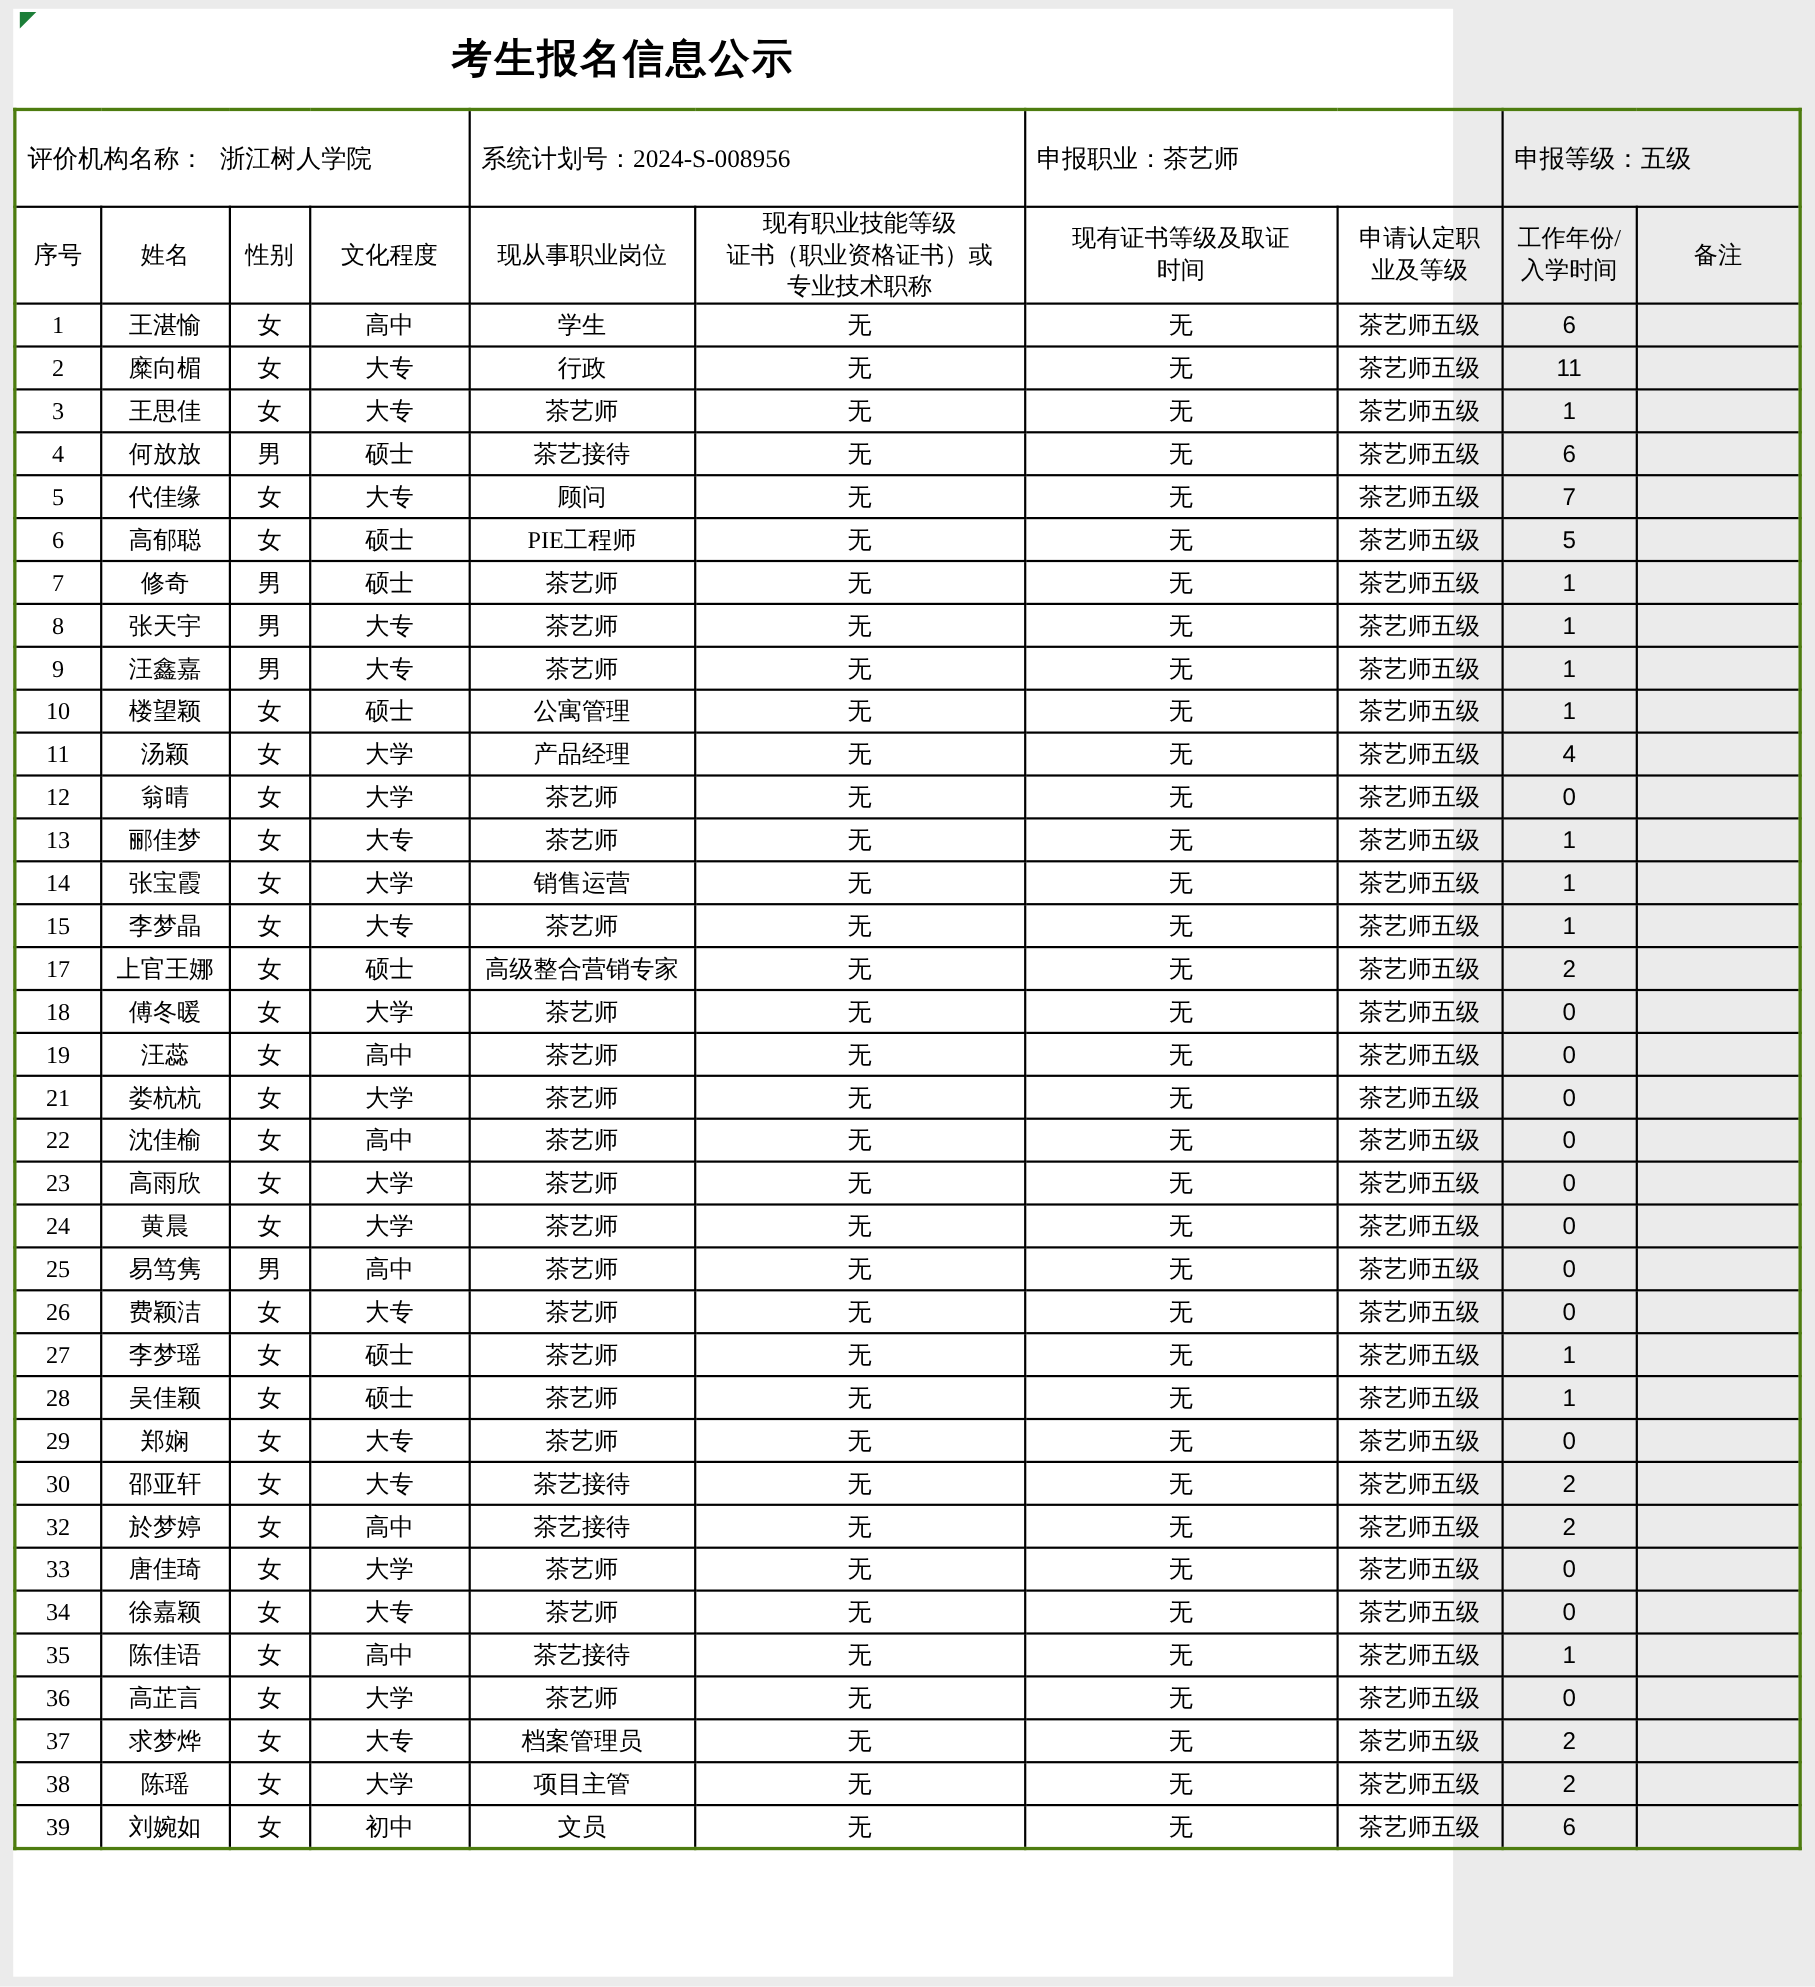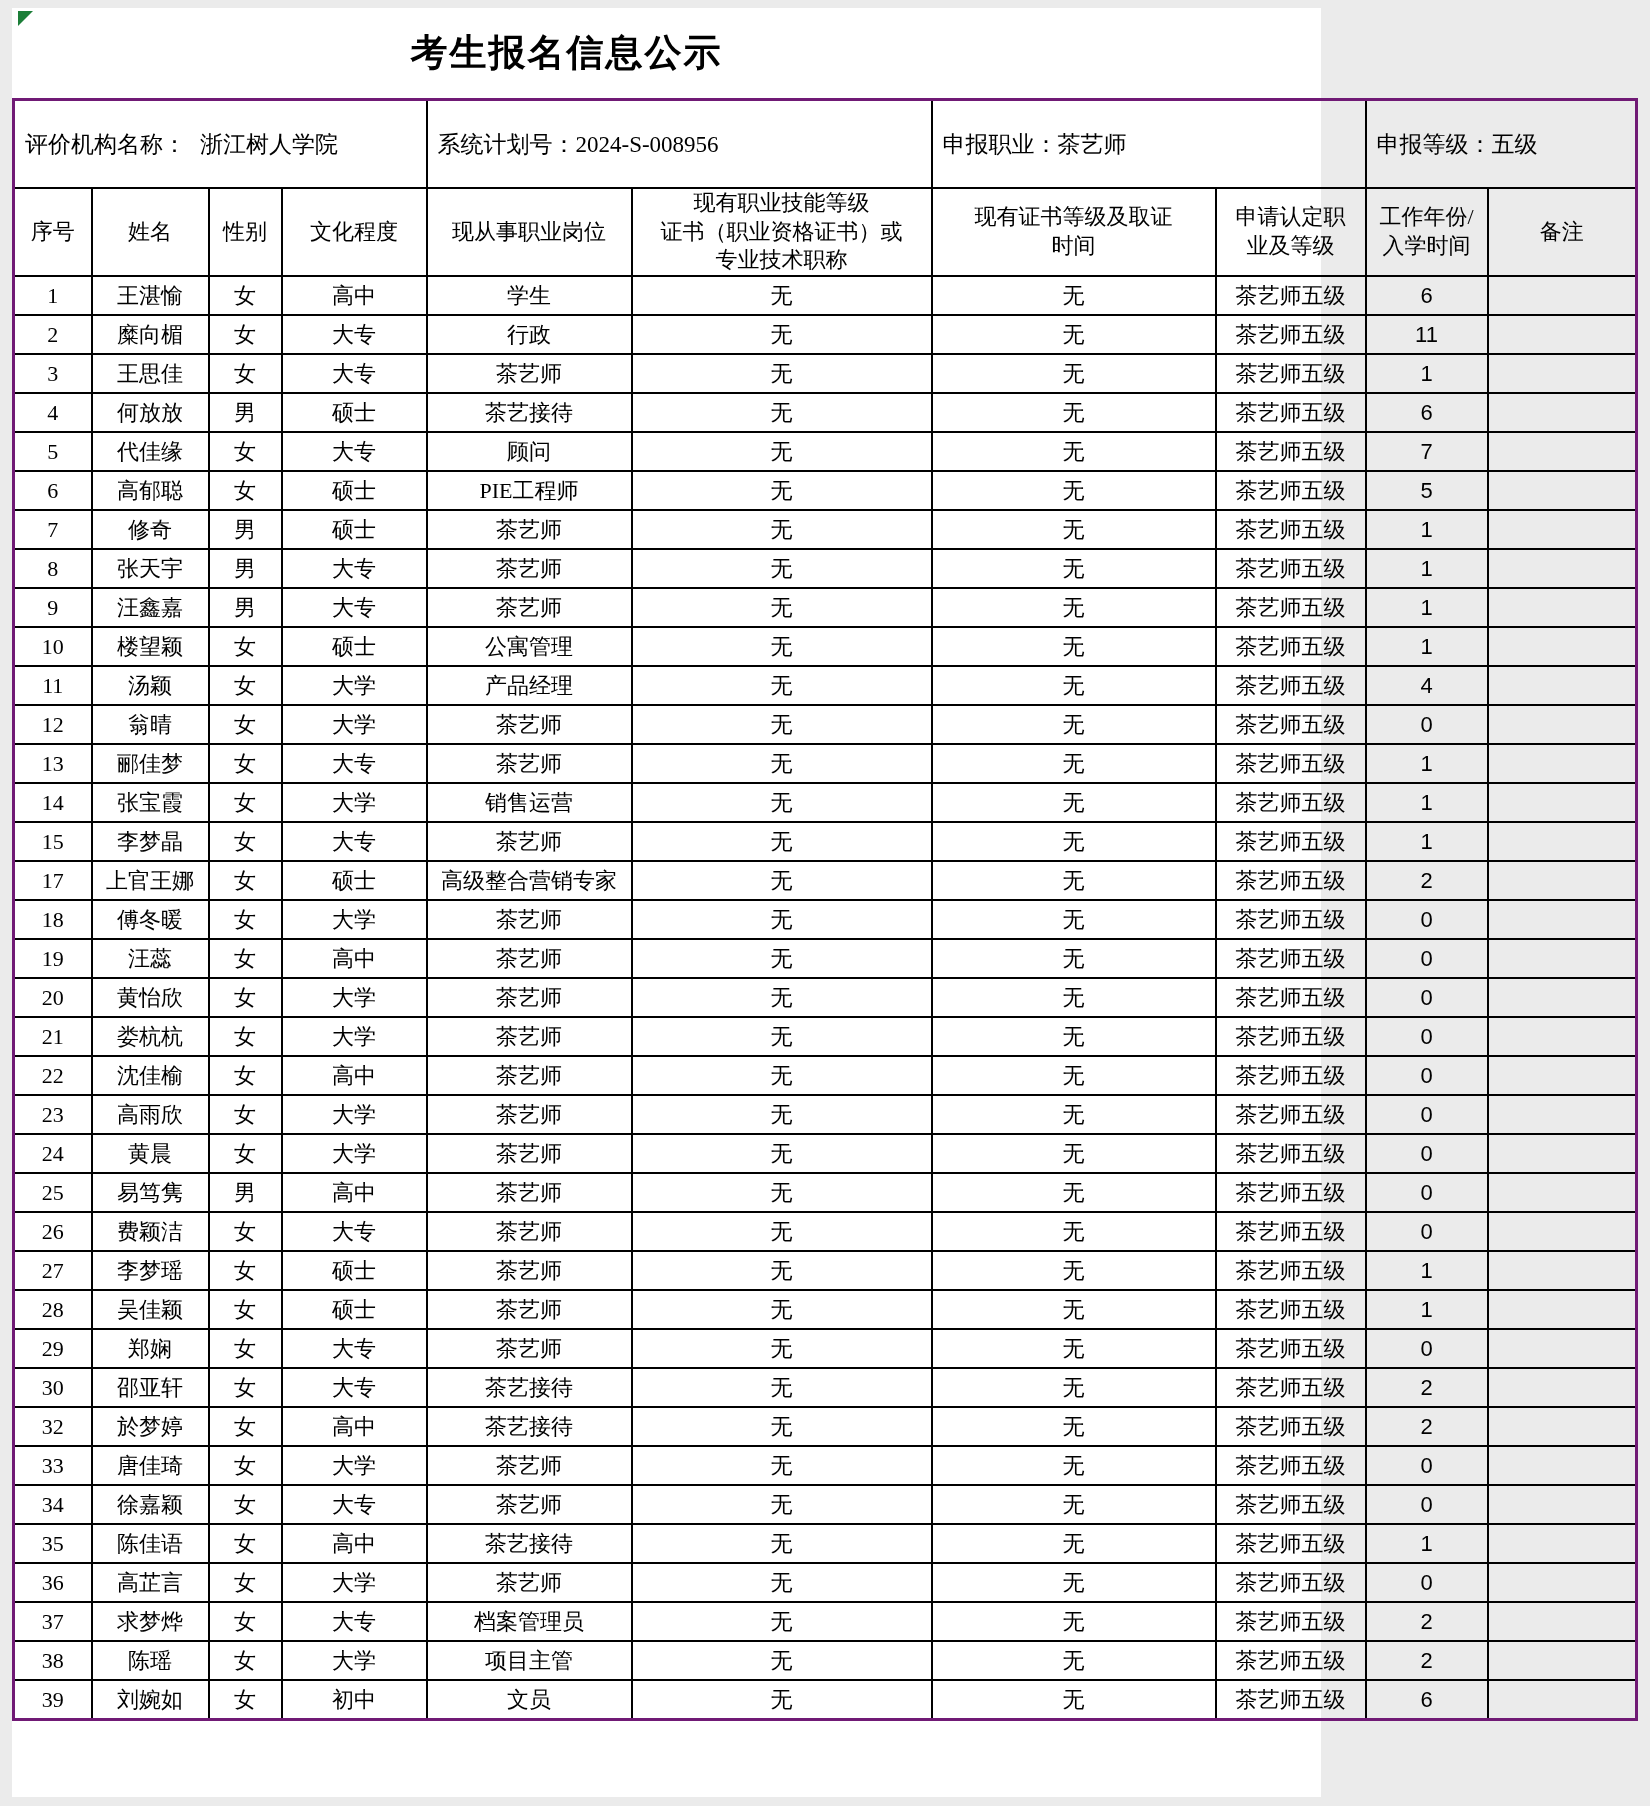--- a/index.html
+++ b/index.html
@@ -26,21 +26,21 @@
     display:flex;align-items:center;justify-content:center;
     font-size:37px;font-weight:bold;
     letter-spacing:2px;
     transform:translateX(-100px);
   }
   table.main{
     border-collapse:collapse;
     table-layout:fixed;
     width:1623px;
     margin-left:0px;
-    border:3px solid #701a75;
+    border:3px solid #4d7c0f;
   }
   table.main th, table.main td{
     border:2px solid #000;
     text-align:center;
     vertical-align:middle;
     overflow:hidden;
     padding:0 2px;
   }
   tr.info-row td{
     height:86px;
@@ -331,32 +331,20 @@
           <td class="c2">女</td>
           <td class="c3">高中</td>
           <td class="c4">茶艺师</td>
           <td class="c5">无</td>
           <td class="c6">无</td>
           <td class="c7">茶艺师五级</td>
           <td class="c8">0</td>
           <td class="c9"></td>
         </tr>
         <tr>
-          <td class="c0">20</td>
-          <td class="c1">黄怡欣</td>
-          <td class="c2">女</td>
-          <td class="c3">大学</td>
-          <td class="c4">茶艺师</td>
-          <td class="c5">无</td>
-          <td class="c6">无</td>
-          <td class="c7">茶艺师五级</td>
-          <td class="c8">0</td>
-          <td class="c9"></td>
-        </tr>
-        <tr>
           <td class="c0">21</td>
           <td class="c1">娄杭杭</td>
           <td class="c2">女</td>
           <td class="c3">大学</td>
           <td class="c4">茶艺师</td>
           <td class="c5">无</td>
           <td class="c6">无</td>
           <td class="c7">茶艺师五级</td>
           <td class="c8">0</td>
           <td class="c9"></td>

